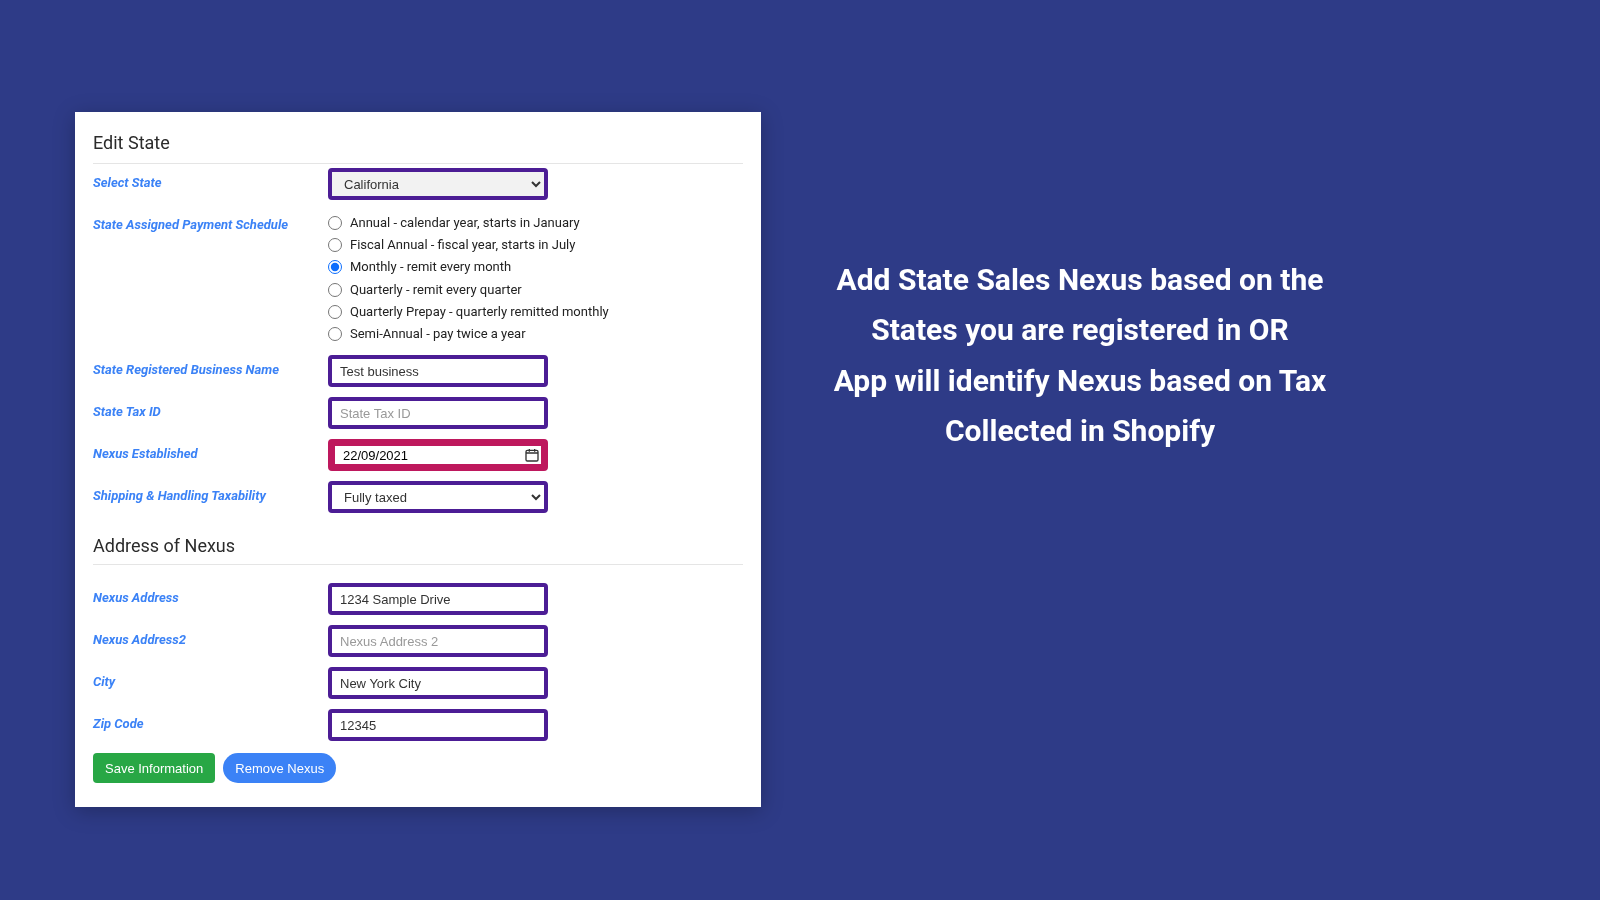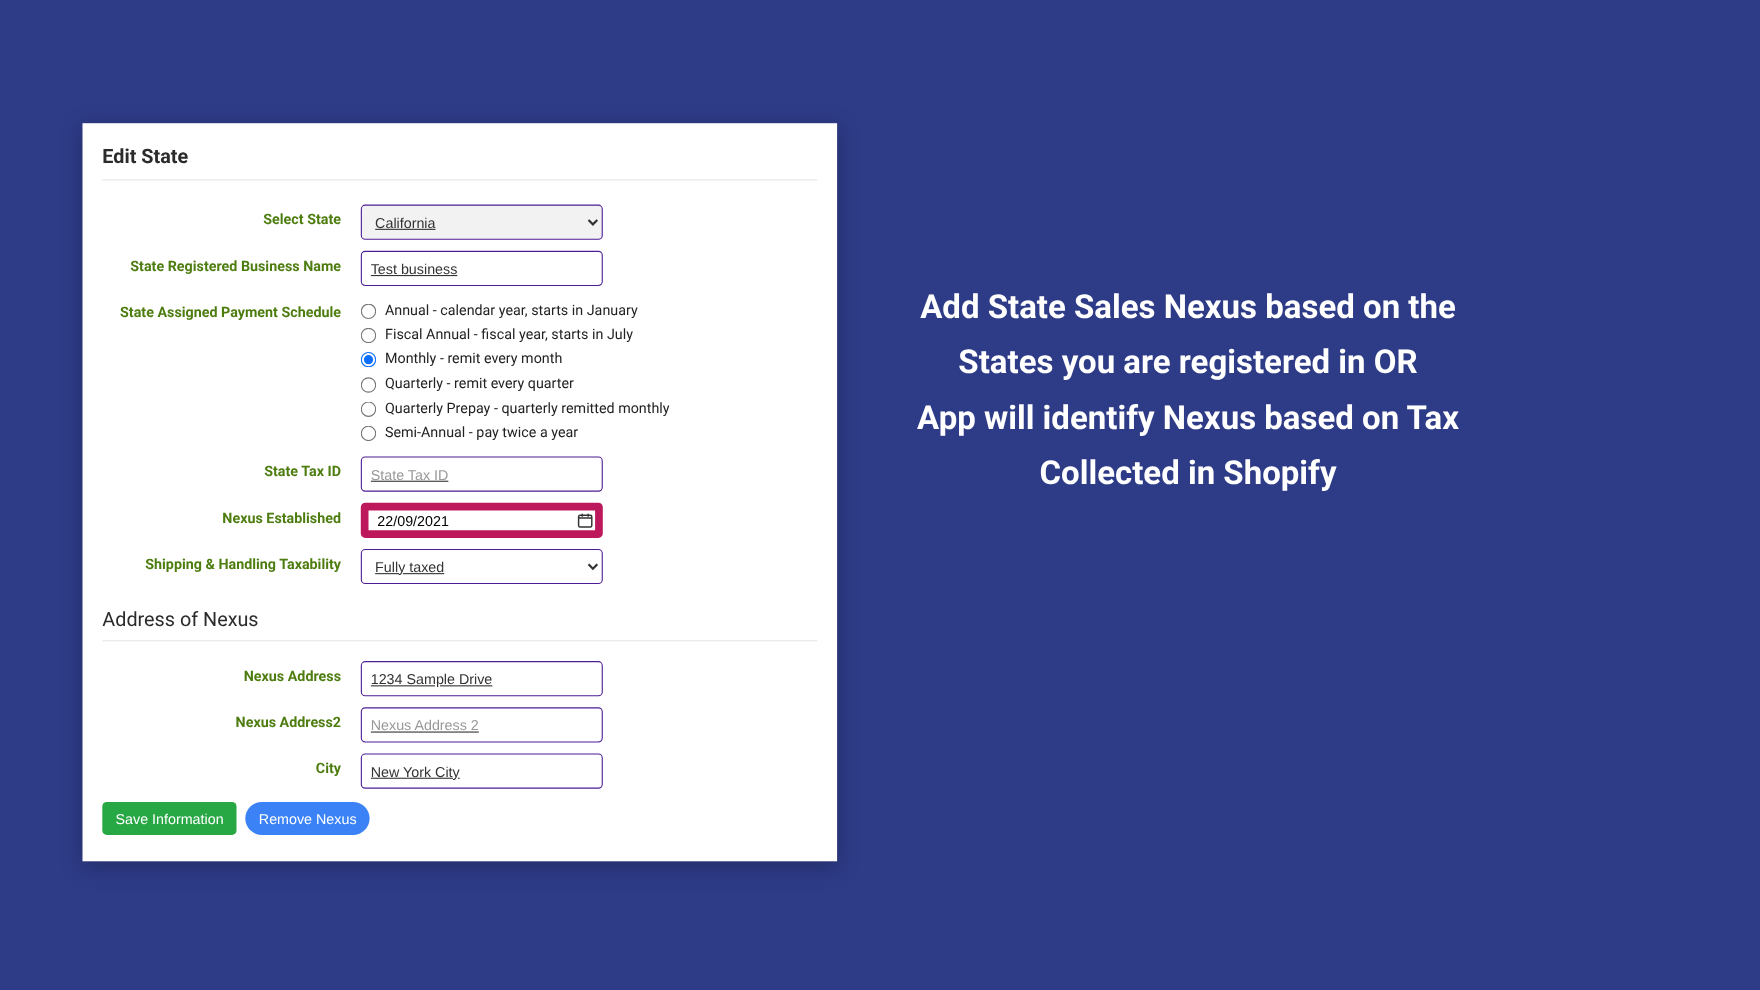--- a/index.html
+++ b/index.html
@@ -15,53 +15,52 @@
   position: absolute;
   left: 75px;
   top: 112px;
   width: 686px;
   background: #fff;
   box-shadow: 0 4px 20px rgba(0,0,0,0.25);
   padding: 14px 18px 24px 18px;
 }
 .section-title {
   font-size: 18px;
-  font-weight: 700;
+  font-weight: 400;
   color: #2b2b2b;
   padding: 6px 0 10px 0;
   border-bottom: 1px solid #e5e5e5;
-  margin-bottom: 22px;
+  margin-bottom: 4px;
 }
 .form-row {
   display: flex;
   align-items: flex-start;
   margin-bottom: 10px;
 }
 .form-label {
   width: 235px;
-  text-align: right;
   padding-right: 18px;
   font-size: 13px;
   font-weight: 700;
-  color: #4d7c0f;
+  color: #3b82f6;
   padding-top: 7px;
+  font-style: italic;
 }
 .form-control-wrap {
   width: 220px;
 }
 select.form-control, input.form-control {
   width: 100%;
   height: 32px;
-  border: 1px solid #4c1d95;
+  border: 4px solid #4c1d95;
   border-radius: 4px;
   padding: 4px 8px;
   font-size: 13px;
   background: #fff;
   color: #333;
-  text-decoration: underline;
 }
 select.form-control {
   background: #f2f2f2;
   appearance: auto;
 }
 input.form-control::placeholder { color: #999; }
 .radio-group { padding-top: 2px; }
 .radio-row {
   display: flex;
   align-items: center;
@@ -144,27 +143,20 @@
   <div class="form-row">
     <div class="form-label">Select State</div>
     <div class="form-control-wrap">
       <select class="form-control">
         <option>California</option>
       </select>
     </div>
   </div>
 
   <div class="form-row">
-    <div class="form-label">State Registered Business Name</div>
-    <div class="form-control-wrap">
-      <input class="form-control" value="Test business" style="">
-    </div>
-  </div>
-
-  <div class="form-row">
     <div class="form-label">State Assigned Payment Schedule</div>
     <div class="radio-group" id="schedule-group">
         <label class="radio-row">
           <input type="radio" name="schedule" style="">
           <span>Annual - calendar year, starts in January</span>
         </label>
         <label class="radio-row">
           <input type="radio" name="schedule" style="">
           <span>Fiscal Annual - fiscal year, starts in July</span>
         </label>
@@ -178,20 +170,27 @@
         </label>
         <label class="radio-row">
           <input type="radio" name="schedule" style="">
           <span>Quarterly Prepay - quarterly remitted monthly</span>
         </label>
         <label class="radio-row">
           <input type="radio" name="schedule" style="">
           <span>Semi-Annual - pay twice a year</span>
         </label>
       </div>
+  </div>
+
+  <div class="form-row">
+    <div class="form-label">State Registered Business Name</div>
+    <div class="form-control-wrap">
+      <input class="form-control" value="Test business" style="">
+    </div>
   </div>
 
   <div class="form-row">
     <div class="form-label">State Tax ID</div>
     <div class="form-control-wrap">
       <input class="form-control" placeholder="State Tax ID" style="">
     </div>
   </div>
 
   <div class="form-row">
@@ -230,20 +229,26 @@
     </div>
   </div>
 
   <div class="form-row">
     <div class="form-label">City</div>
     <div class="form-control-wrap">
       <input class="form-control" value="New York City" style="">
     </div>
   </div>
 
+  <div class="form-row">
+    <div class="form-label">Zip Code</div>
+    <div class="form-control-wrap">
+      <input class="form-control" value="12345" style="">
+    </div>
+  </div>
 
   <div class="button-row">
     <button class="btn btn-save">Save Information</button>
     <button class="btn btn-remove">Remove Nexus</button>
   </div>
 
 </div>
 
 <div class="marketing">
   <p>Add State Sales Nexus based on the States you are registered in OR</p>

